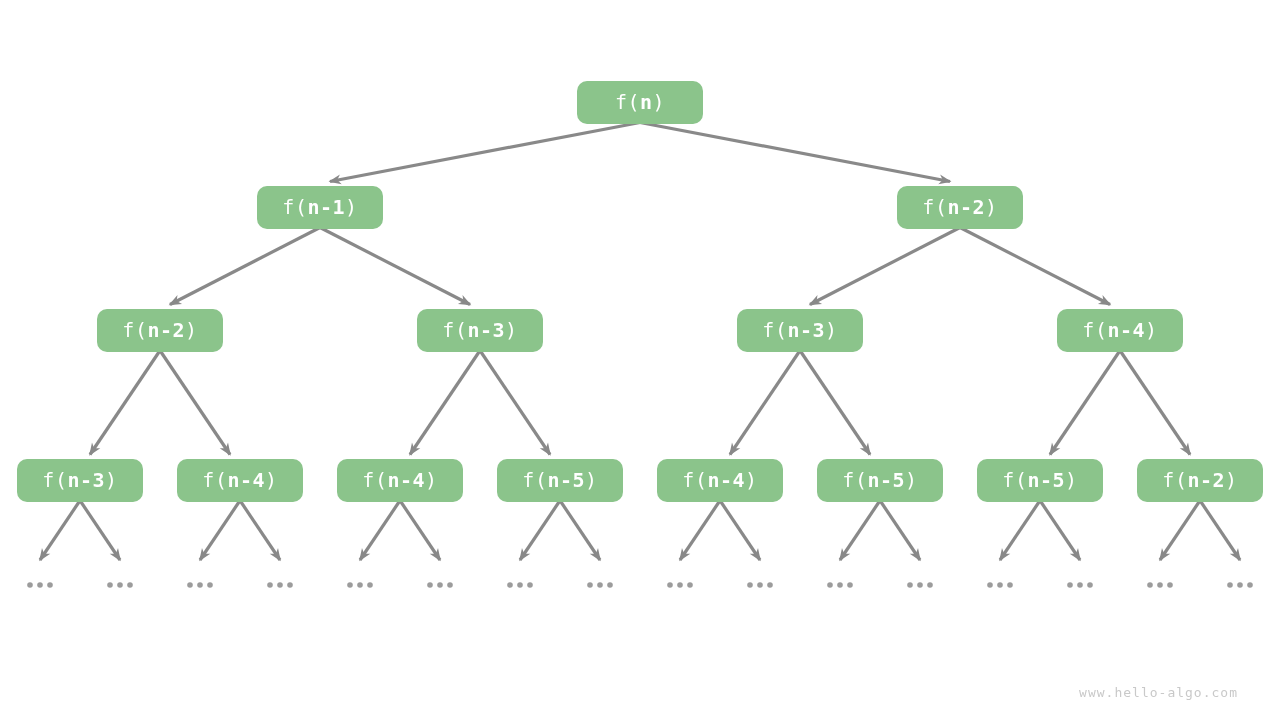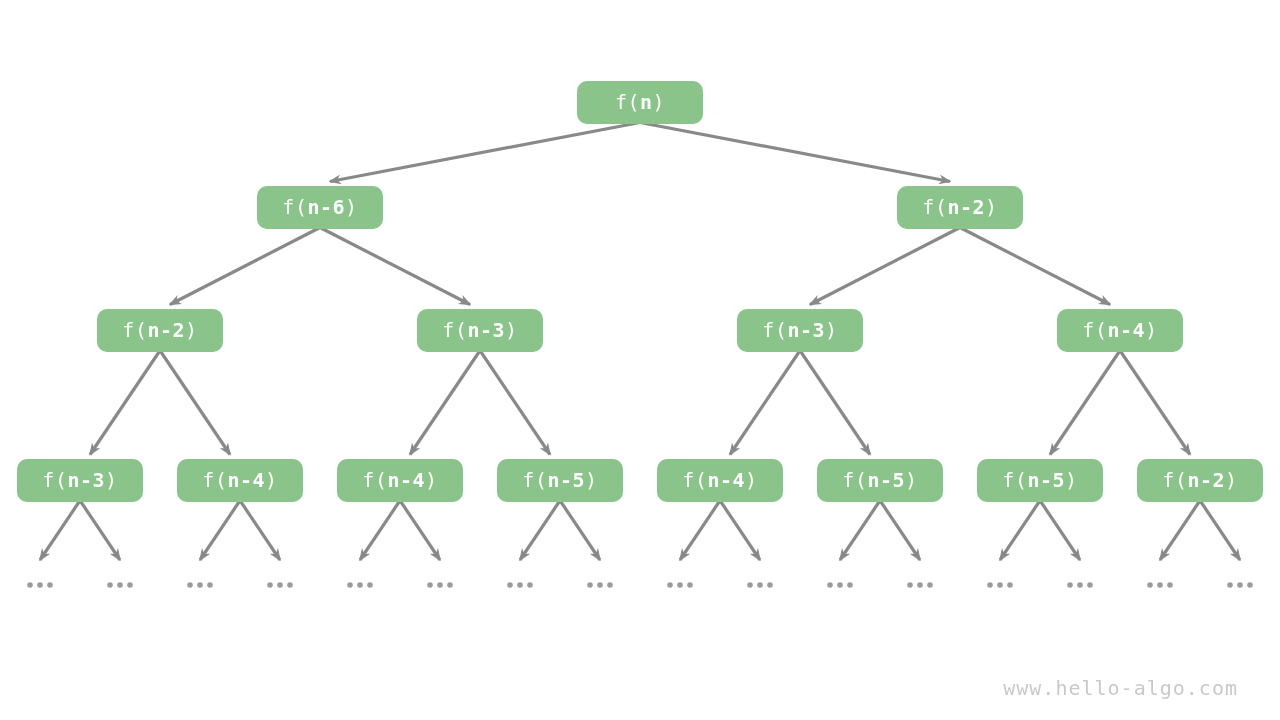--- a/index.html
+++ b/index.html
@@ -29,21 +29,21 @@
     font-size: 20px;
     letter-spacing: 0.5px;
     white-space: nowrap;
   }
   .node .arg { font-weight: bold; }
   .watermark {
     position: absolute;
     right: 42px;
     bottom: 20px;
     color: var(--wm, #c9c9c9);
-    font-size: 20px;
+    font-size: 13px;
     letter-spacing: 1px;
   }
 </style>
 </head>
 <body>
 
 <div class="canvas">
   <svg class="edges-layer" xmlns="http://www.w3.org/2000/svg" width="1280" height="720" viewBox="0 0 1280 720">
     <defs>
       <marker id="arrowhead" markerUnits="userSpaceOnUse" markerWidth="15" markerHeight="13" refX="12" refY="6" orient="auto">
@@ -167,21 +167,21 @@
   </svg>
 
   <div id="nodes-layer">
       <div class="node" style="left: 577px; top: 80.5px;">
         <span class="prefix">f(</span>
         <span class="arg">n</span>
         <span class="suffix">)</span>
       </div>
       <div class="node" style="left: 257px; top: 185.5px;">
         <span class="prefix">f(</span>
-        <span class="arg">n-6</span>
+        <span class="arg">n-1</span>
         <span class="suffix">)</span>
       </div>
       <div class="node" style="left: 897px; top: 185.5px;">
         <span class="prefix">f(</span>
         <span class="arg">n-2</span>
         <span class="suffix">)</span>
       </div>
       <div class="node" style="left: 97px; top: 308.5px;">
         <span class="prefix">f(</span>
         <span class="arg">n-2</span>

